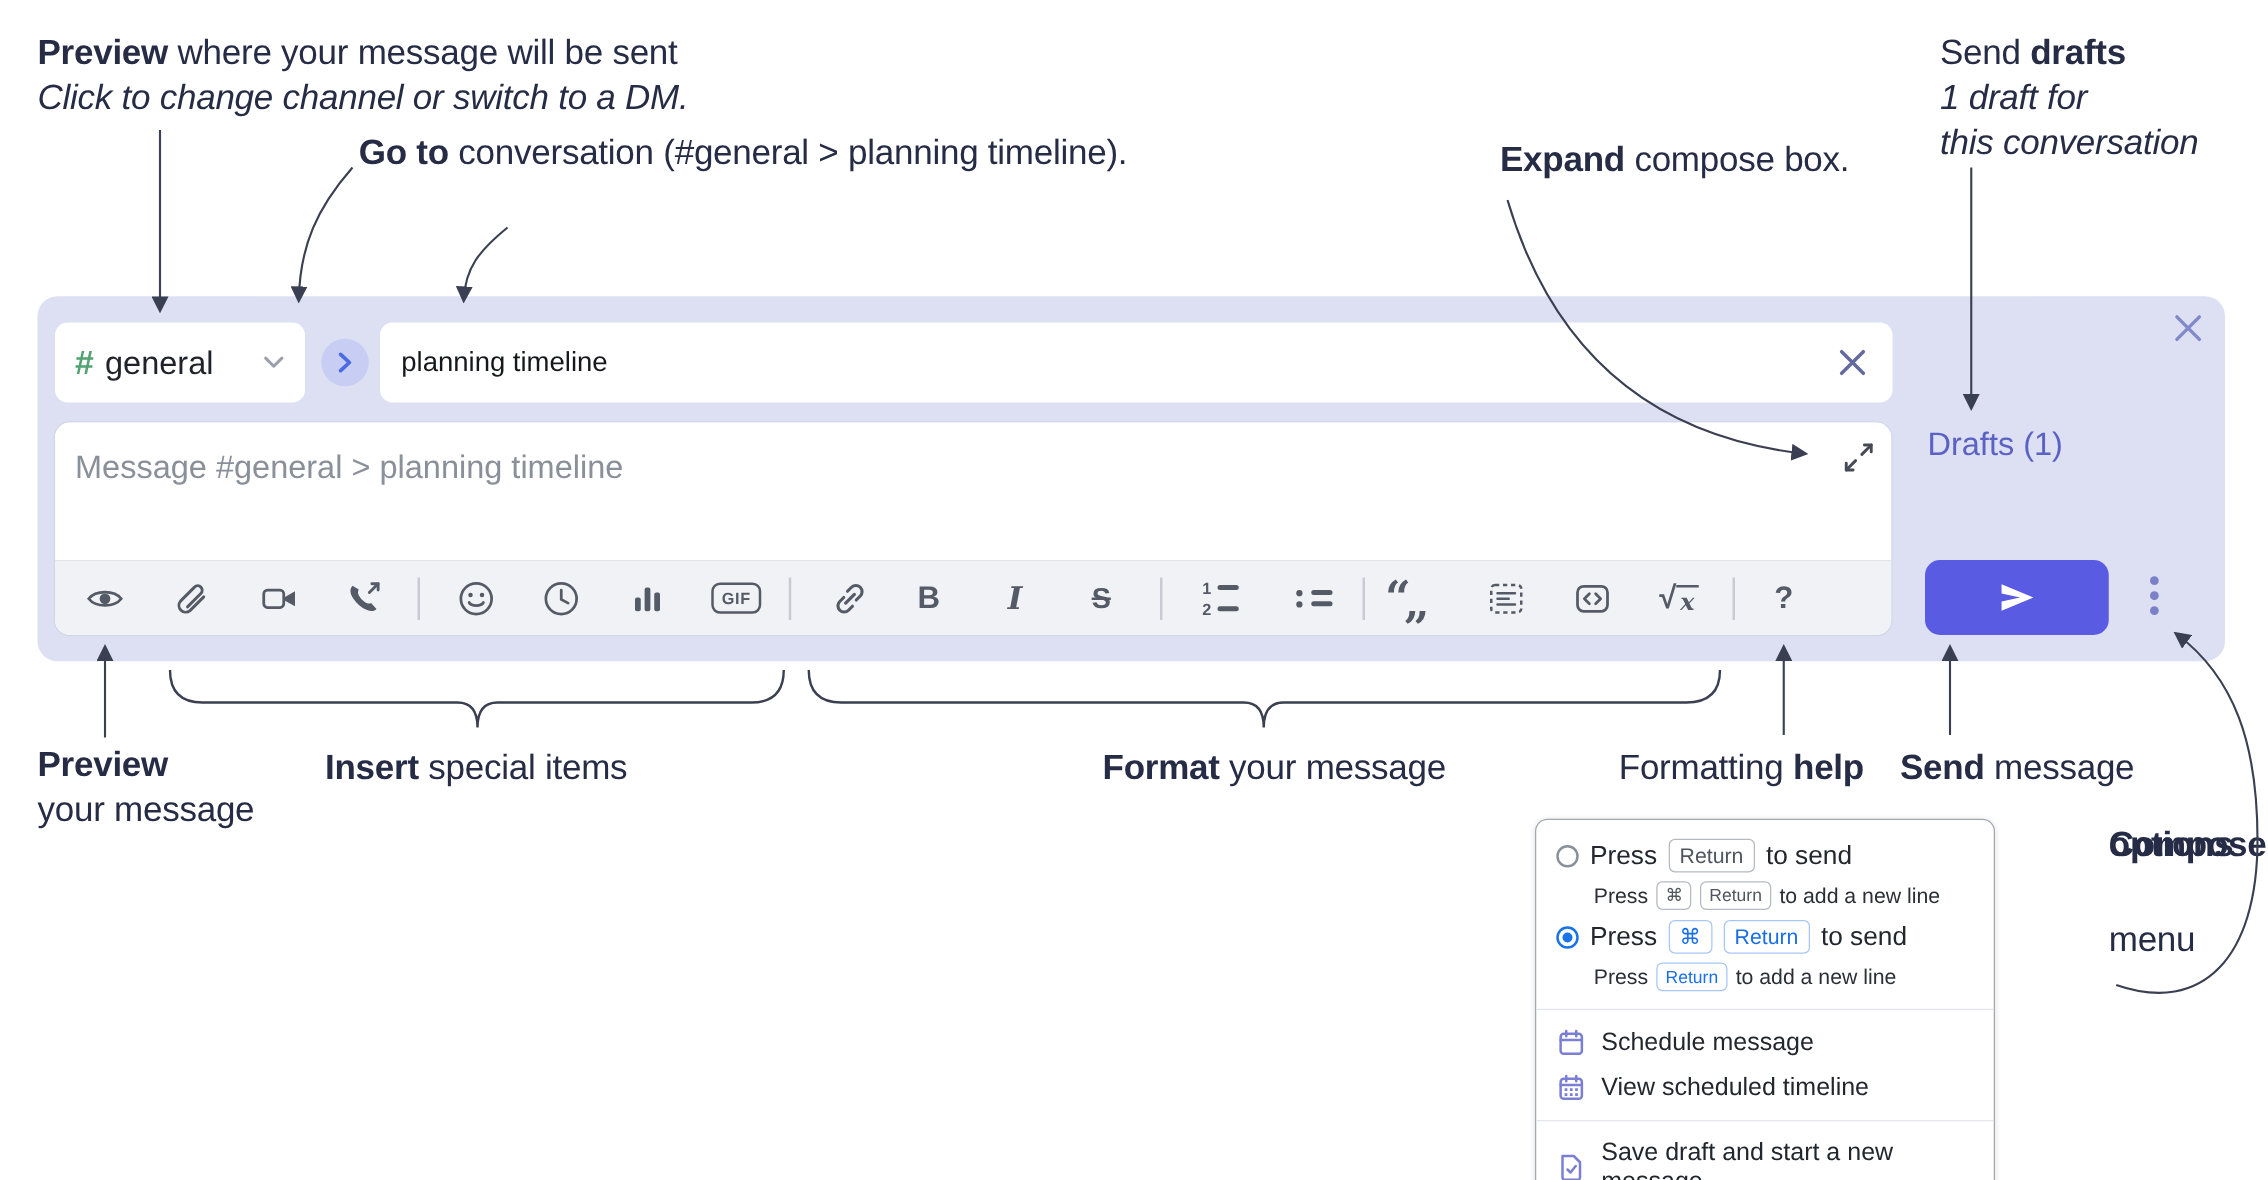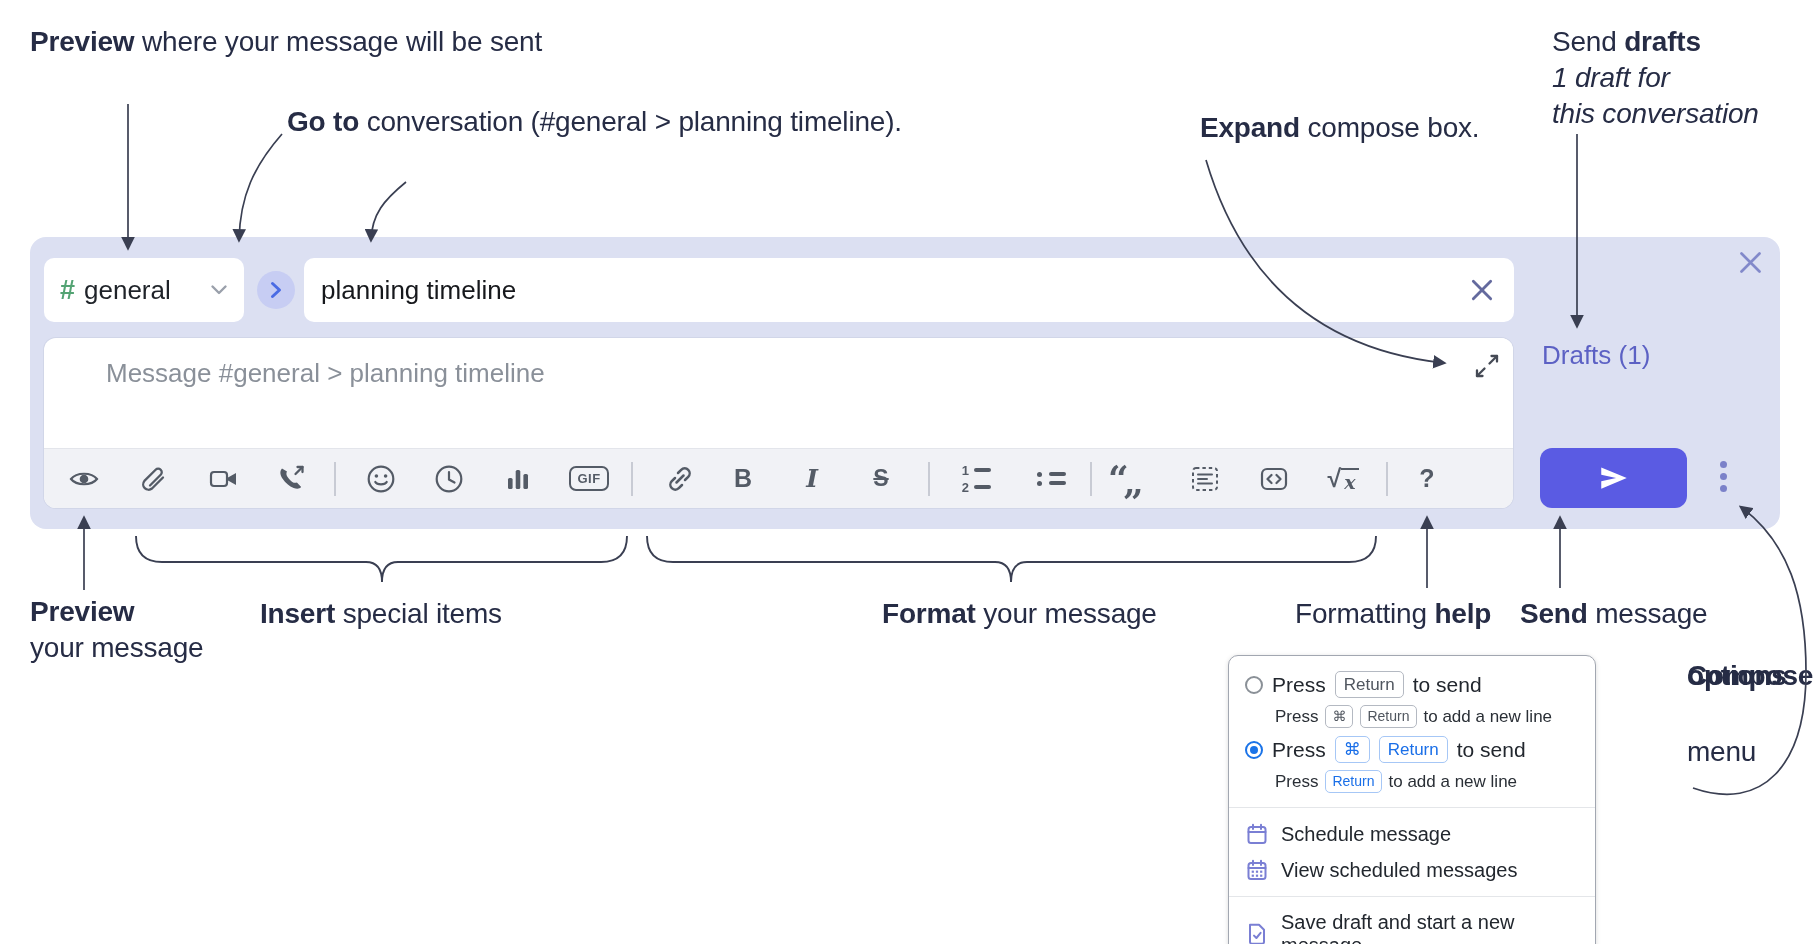--- a/index.html
+++ b/index.html
@@ -17,31 +17,31 @@
         border-radius:10px;display:flex;align-items:center;padding:0 16px;box-sizing:border-box;
         gap:9px;z-index:2;cursor:pointer;}
   .hash{color:#53a373;font-weight:700;font-size:27px;}
   .chipname{font-size:26px;color:#1f2329;}
   .chip svg{margin-left:auto;}
   .gobtn{position:absolute;left:257px;top:271px;width:38px;height:38px;border-radius:50%;
          background:#c7cdf3;display:flex;align-items:center;justify-content:center;z-index:2;}
   .topicfield{position:absolute;left:304px;top:258px;width:1210px;height:64px;background:#fff;
               border-radius:10px;z-index:2;}
   .topicfield input{width:100%;height:100%;border:none;outline:none;background:transparent;
-              font-family:"Liberation Sans",sans-serif;font-size:26px;color:#16181c;
+              font-family:"Liberation Sans",sans-serif;font-size:22px;color:#16181c;
               padding:0 60px 0 17px;box-sizing:border-box;border-radius:10px;}
   .clearx{position:absolute;left:1465px;top:273px;width:34px;height:34px;z-index:3;
           display:flex;align-items:center;justify-content:center;color:#646a9e;cursor:pointer;}
   .closex{position:absolute;left:1733px;top:245px;width:34px;height:34px;z-index:3;
           display:flex;align-items:center;justify-content:center;color:#8289ca;cursor:pointer;}
   .msgblock{position:absolute;left:44px;top:338px;width:1469px;height:170px;background:#fff;
             border-radius:12px;z-index:2;box-shadow:0 0 0 1px rgba(70,80,120,.07);overflow:hidden;}
   .msgblock textarea{width:100%;height:110px;border:none;outline:none;resize:none;
             font-family:"Liberation Sans",sans-serif;font-size:26px;color:#1d2127;
-            padding:20px 70px 0 16px;box-sizing:border-box;margin-left:46px;}
+            padding:20px 70px 0 16px;box-sizing:border-box;}
   .msgblock textarea::placeholder{color:#8a9099;opacity:1;}
   .expandico{position:absolute;left:1474px;top:353px;z-index:4;color:#454a55;cursor:pointer;}
   .draftslink{position:absolute;left:1542px;top:340px;font-size:26px;color:#5c61c4;
               z-index:3;cursor:pointer;}
   .toolbar{position:absolute;left:0;top:110px;width:100%;height:60px;background:#f1f2f6;
            border-top:1px solid #e3e5eb;box-sizing:border-box;}
   .tbb{position:absolute;top:50%;transform:translate(-50%,-50%);width:54px;height:46px;
        display:flex;align-items:center;justify-content:center;color:#545b66;cursor:pointer;}
   .tbdiv{position:absolute;top:50%;transform:translate(-50%,-50%);width:2px;height:34px;
          background:#c8cbd4;}
@@ -107,20 +107,21 @@
       <path d="M84,590 L84,518" marker-end="url(#ah)"></path>
       <path d="M1427,588 L1427,518" marker-end="url(#ah)"></path>
       <path d="M1560,588 L1560,518" marker-end="url(#ah)"></path>
       <path d="M1693,788 C1762,812 1806,766 1806,672 C1806,596 1788,542 1741,507" marker-end="url(#ah)"></path>
       <path stroke-width="1.9" d="M136,536 Q136,562 162,562 L366,562 Q382,562 382,582 Q382,562 398,562 L601,562 Q627,562 627,536"></path>
       <path stroke-width="1.9" d="M647,536 Q647,562 673,562 L995,562 Q1011,562 1011,582 Q1011,562 1027,562 L1349,562 Q1376,562 1376,536"></path>
     </g>
   </svg>
 
   <div class="ann" style="left:30px;top:26px"><span class="b">Preview</span><span> where your message will be sent</span></div>
+  <div class="ann it" style="left:30px;top:62px">Click to change channel or switch to a DM.</div>
   <div class="ann" style="left:287px;top:106px"><span class="b">Go to</span><span> conversation (#general &gt; planning timeline).</span></div>
   <div class="ann" style="left:1200px;top:112px"><span class="b">Expand</span><span> compose box.</span></div>
   <div class="ann" style="left:1552px;top:26px"><span>Send </span><span class="b">drafts</span></div>
   <div class="ann it" style="left:1552px;top:62px">1 draft for</div>
   <div class="ann it" style="left:1552px;top:98px">this conversation</div>
 
   <div class="compose"></div>
 
   <div class="chip">
     <span class="hash">#</span>
@@ -340,21 +341,21 @@
           <path d="M8,2.8 L8,7 M16,2.8 L16,7 M3.5,10 L20.5,10"></path>
           <g fill="currentColor" stroke="none">
             <rect x="6.7" y="12.6" width="2.2" height="2.2"></rect>
             <rect x="10.9" y="12.6" width="2.2" height="2.2"></rect>
             <rect x="15.1" y="12.6" width="2.2" height="2.2"></rect>
             <rect x="6.7" y="16.6" width="2.2" height="2.2"></rect>
             <rect x="10.9" y="16.6" width="2.2" height="2.2"></rect>
             <rect x="15.1" y="16.6" width="2.2" height="2.2"></rect>
           </g>
         </svg>
-      <span>View scheduled messages</span>
+      <span>View scheduled timeline</span>
     </div>
     <div class="mdiv"></div>
     <div class="mitem">
       <svg width="24" height="24" viewBox="0 0 24 24" fill="none" stroke="currentColor" stroke-width="2" stroke-linecap="round" stroke-linejoin="round">
           <path d="M5,2.8 L14,2.8 L19,7.8 L19,20 a1.8,1.8 0 0 1 -1.8,1.8 L6.8,21.8 A1.8,1.8 0 0 1 5,20 Z"></path>
           <path d="M9,13.6 L11.4,16 L15.6,10.8"></path>
         </svg>
       <span>Save draft and start a new message</span>
     </div>
   </div>

